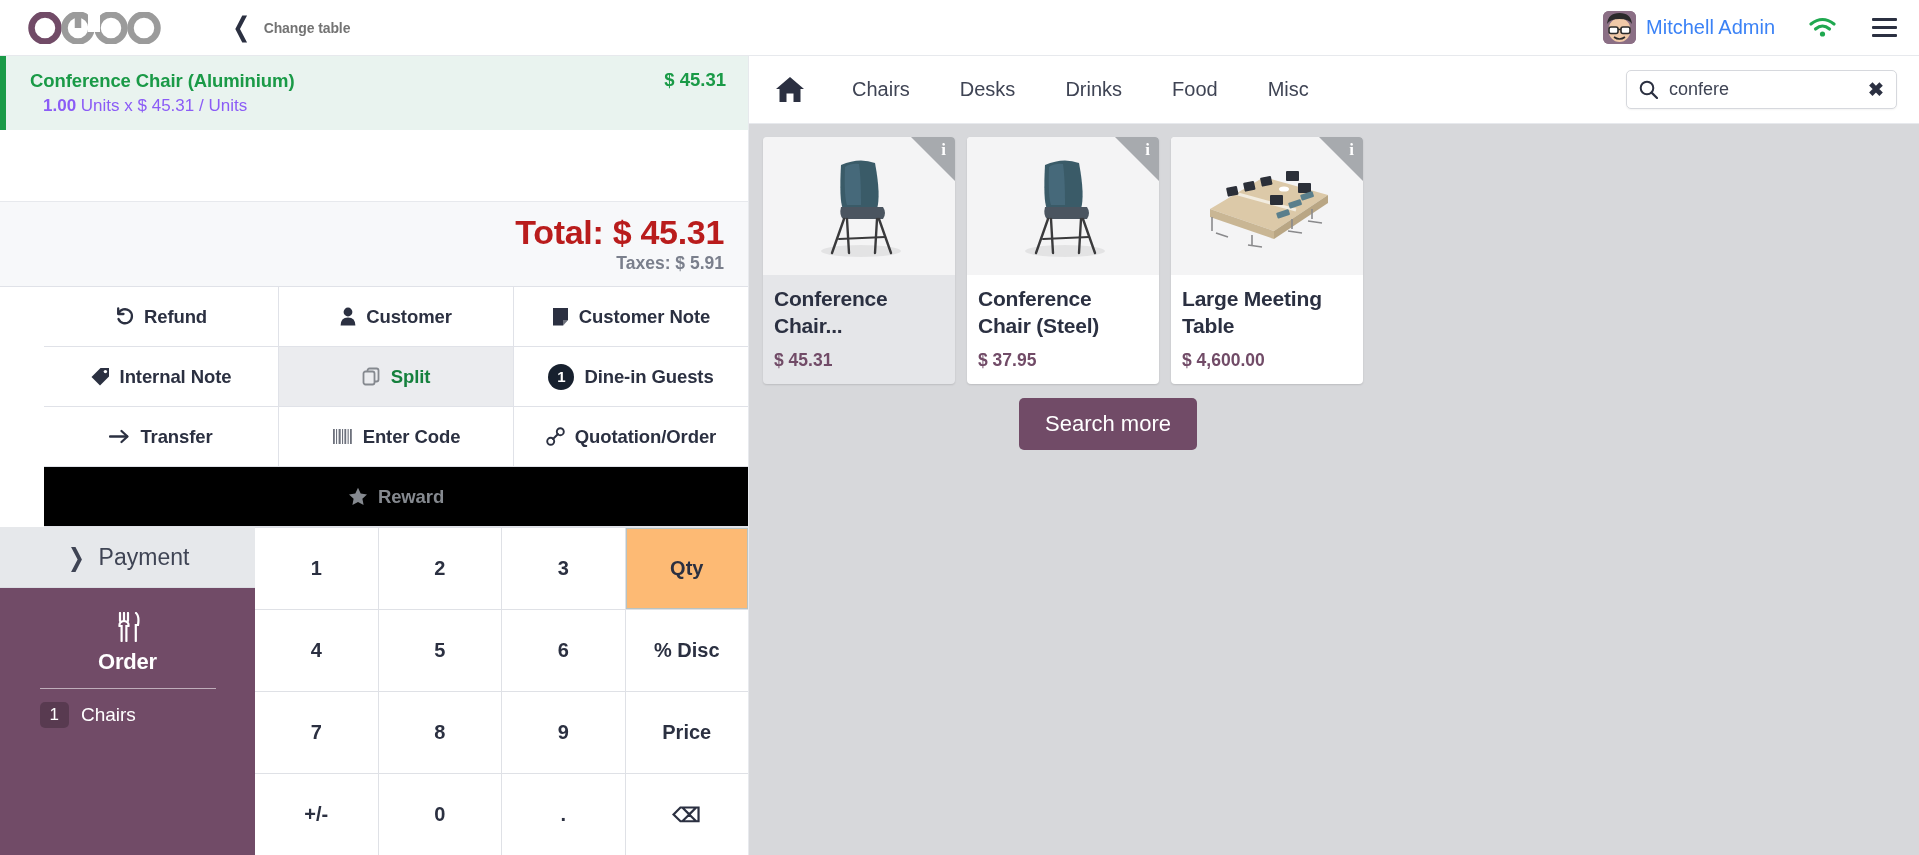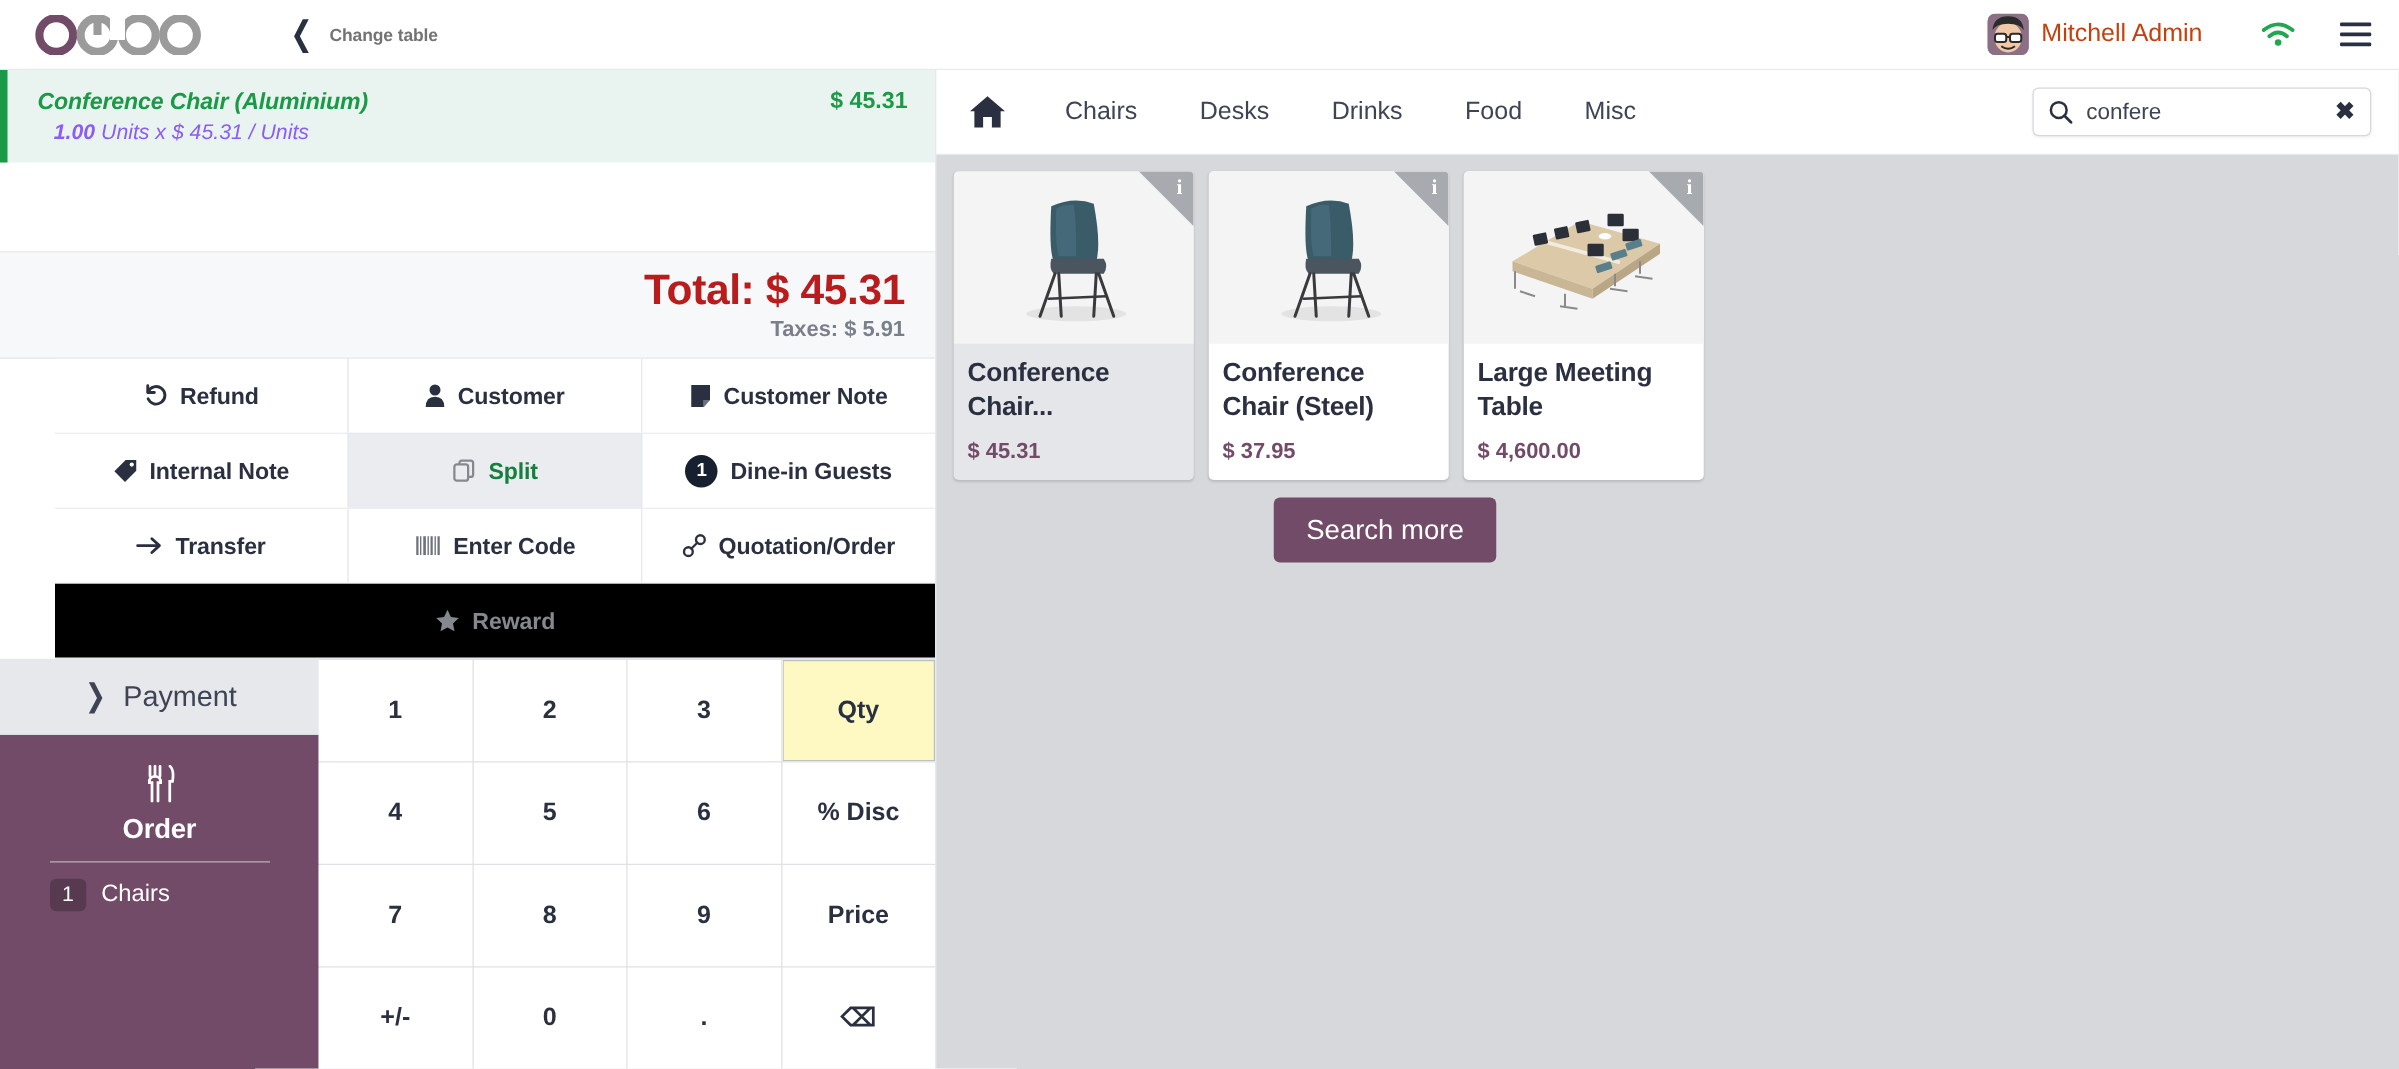--- a/index.html
+++ b/index.html
@@ -30,21 +30,21 @@
   .change-table-label {
     font-size: 14px; font-weight: bold; color: #737373; letter-spacing: -0.1px;
   }
   .nav-right {
     margin-left: auto; display: flex; align-items: center; gap: 0; padding-right: 22px;
   }
   .avatar {
     width: 33px; height: 33px; border-radius: 6px; overflow: hidden;
     background: #8f6f8a; flex: 0 0 33px; margin-right: 10px;
   }
-  .username { font-size: 20px; color: #c2410c; margin-right: 47px; }
+  .username { font-size: 20px; color: #3b82f6; margin-right: 34px; }
   .wifi-icon { margin-right: 36px; display: flex; align-items: center; }
   .burger { display: flex; flex-direction: column; gap: 5px; cursor: pointer; }
   .burger span { display: block; width: 25px; height: 3px; background: #2b3041; border-radius: 1px; }
 
   
   .main { flex: 1 1 auto; display: flex; min-height: 0; }
 
   
   .left-pane {
     width: 749px; flex: 0 0 749px;
@@ -55,21 +55,21 @@
   }
   .orderlines { flex: 1 1 auto; overflow: hidden; background: #fff; }
   .orderline {
     display: flex; align-items: flex-start;
     padding: 13px 22px 14px 24px;
     background: #e9f3ef;
     border-left: 6px solid #1a9a47;
     position: relative;
     min-height: 62px;
   }
-  .ol-main { flex: 1 1 auto; font-style: italic; }
+  .ol-main { flex: 1 1 auto; }
   .ol-name {
     font-size: 18.5px; font-weight: bold; color: #1a9a47; line-height: 1.25;
     letter-spacing: -0.1px;
   }
   .ol-sub { font-size: 17px; color: #8b5cf6; margin-top: 4px; padding-left: 13px; }
   .ol-sub b { font-weight: bold; }
   .ol-price { font-size: 18.5px; font-weight: bold; color: #1a9a47; padding-left: 14px; white-space: nowrap; }
 
   
   .totals {
@@ -121,21 +121,21 @@
     font-size: 17px; color: #fff; min-width: 26px; text-align: center;
   }
   .order-table-name { font-size: 19px; color: #fff; }
 
   .numpad { flex: 1 1 auto; display: grid; grid-template-columns: repeat(4, 1fr); background: #dfe1e6; gap: 1px; padding-top: 1px; }
   .np-btn {
     background: #fff; display: flex; align-items: center; justify-content: center;
     font-size: 20px; font-weight: bold; color: #2b3041; cursor: pointer; user-select: none;
     min-height: 81px;
   }
-  .np-btn.active { background: #fef9c3; box-shadow: inset 0 0 0 1px #b9c3c2; }
+  .np-btn.active { background: #fdba74; box-shadow: inset 0 0 0 1px #b9c3c2; }
 
   
   .right-pane { flex: 1 1 auto; display: flex; flex-direction: column; min-width: 0; background: #d7d8db; }
   .cat-bar {
     height: 68px; flex: 0 0 68px; background: #fff; display: flex; align-items: center;
     border-bottom: 1px solid #e7e9ed; padding-left: 22px; gap: 0;
   }
   .home-btn { padding: 0 22px 0 4px; display: flex; align-items: center; cursor: pointer; }
   .cat-item {
     padding: 0 25px; font-size: 20px; color: #3f4454; cursor: pointer; user-select: none;

